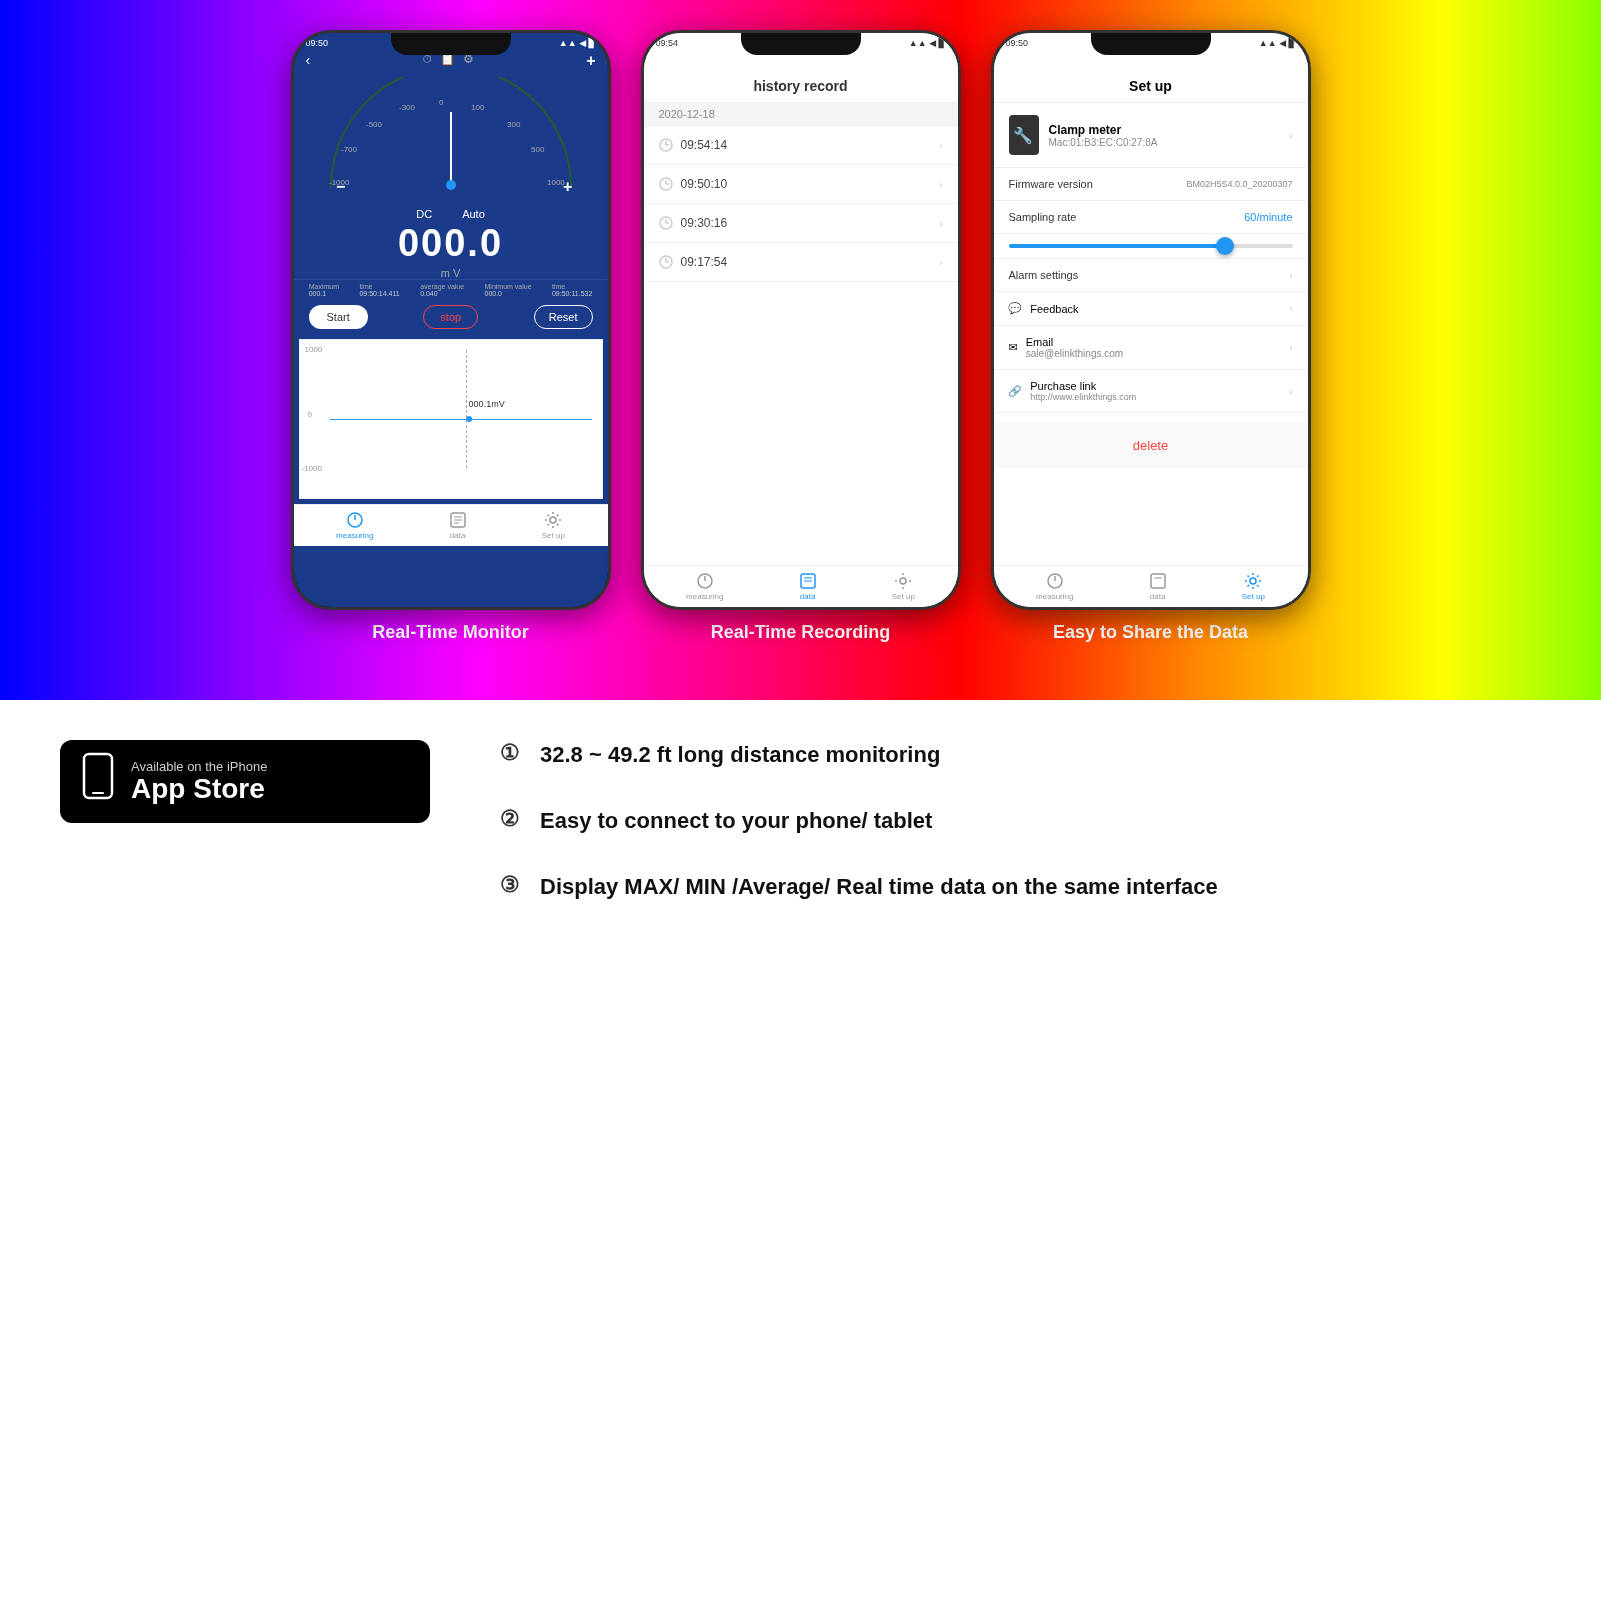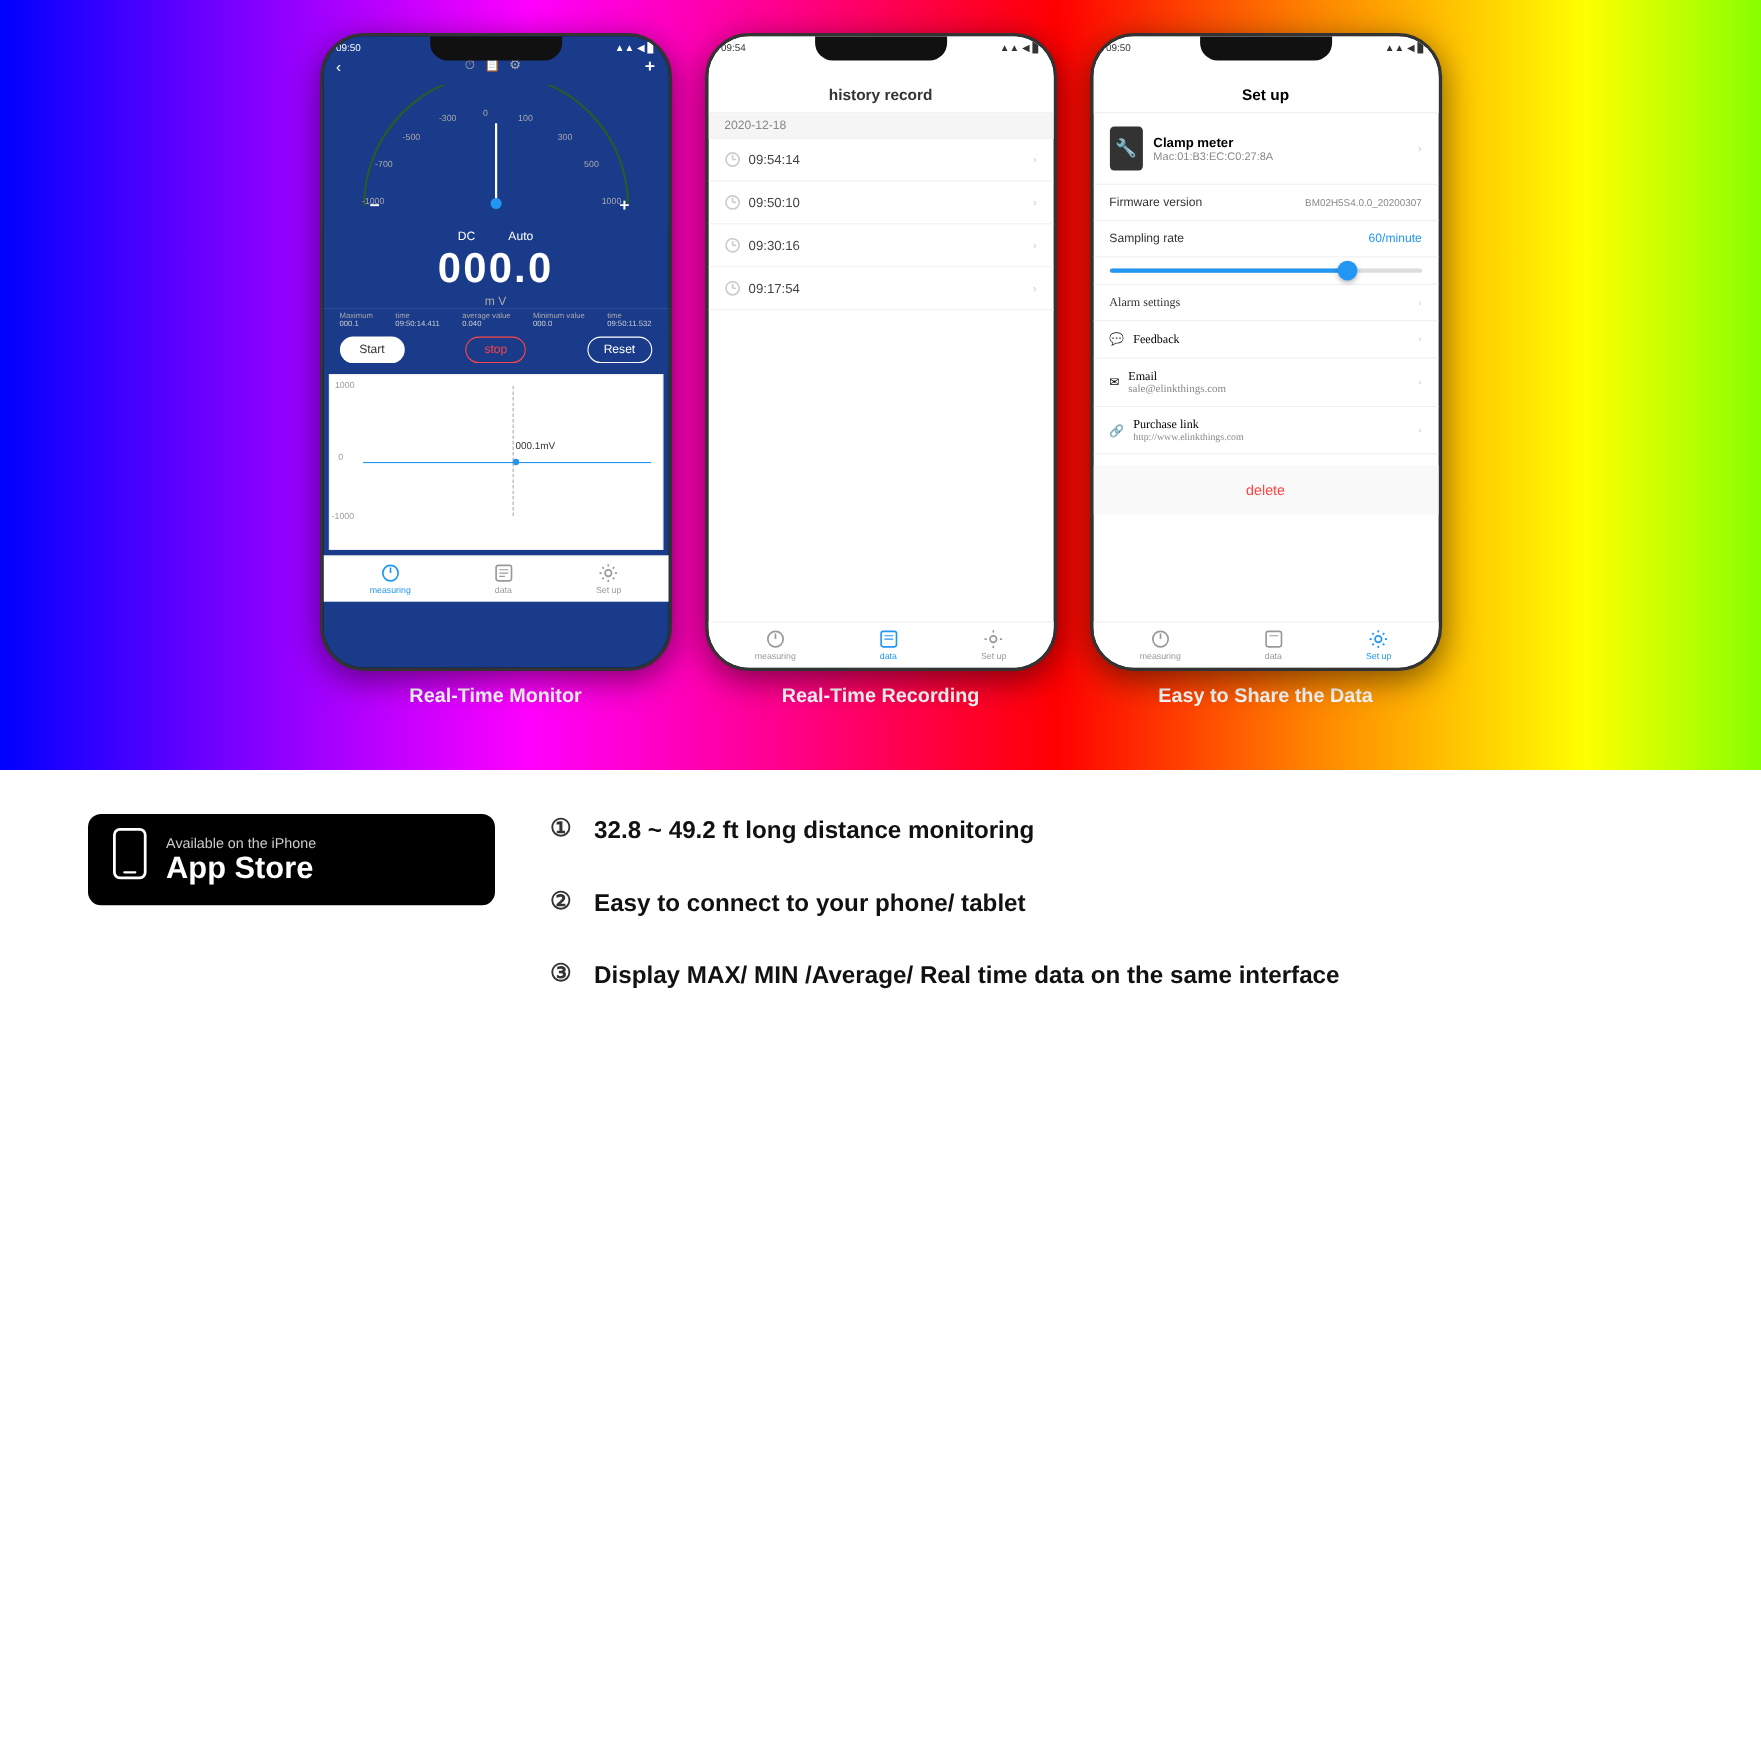--- a/index.html
+++ b/index.html
@@ -343,21 +343,20 @@
       box-shadow: 0 2px 5px rgba(0,0,0,0.3);
     }
 
     .screen3-icon-row {
       display: flex;
       justify-content: space-between;
       align-items: center;
       padding: 10px 15px;
       border-bottom: 1px solid #f0f0f0;
       font-size: 11px;
-      font-family: Liberation Serif, serif;
     }
 
     .icon-label-group {
       display: flex;
       align-items: center;
       gap: 8px;
     }
 
     .screen3-delete {
       text-align: center;
@@ -415,21 +414,20 @@
 
     .app-store-badge {
       background: #000;
       color: white;
       border-radius: 12px;
       padding: 12px 20px;
       display: flex;
       align-items: center;
       gap: 15px;
       width: 370px;
-      margin-left: 20px;
     }
 
     .app-store-icon {
       font-size: 36px;
       color: white;
     }
 
     .app-store-text {
       display: flex;
       flex-direction: column;

